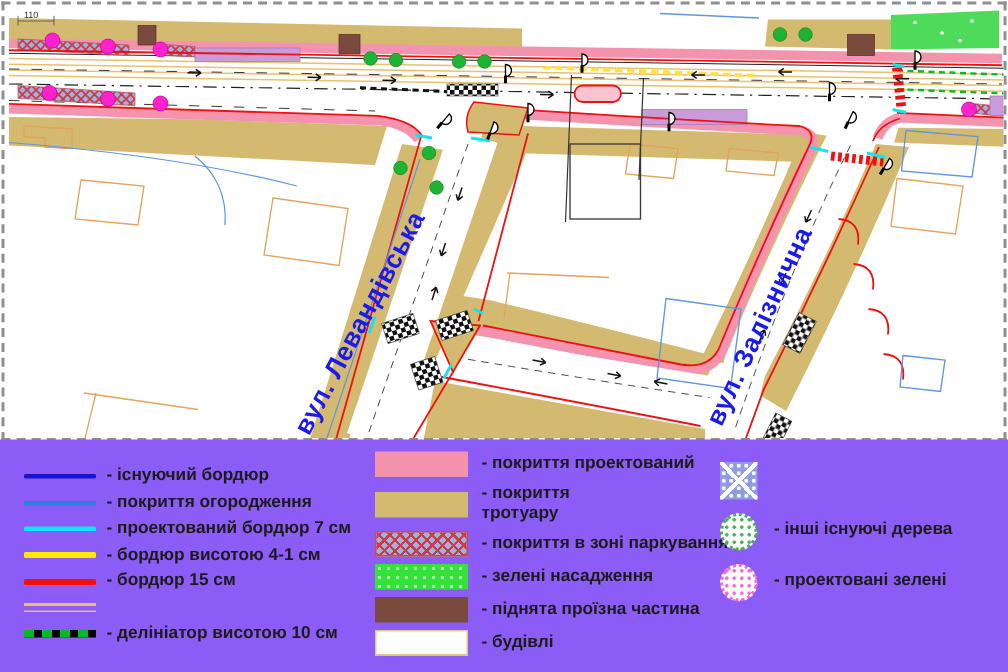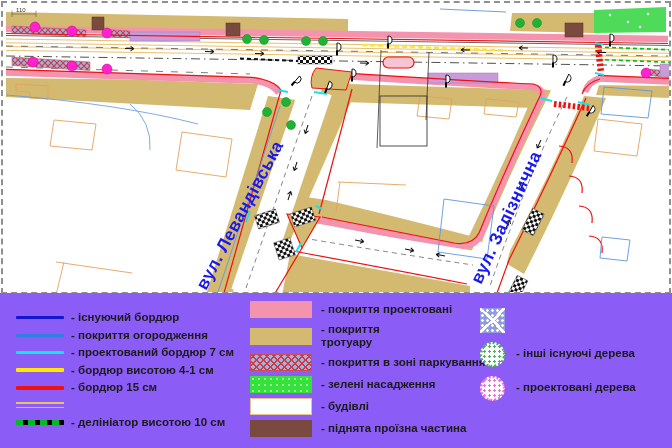--- a/index.html
+++ b/index.html
@@ -346,52 +346,52 @@
           <i class="base" style="background-color: rgb(0, 0, 0);"></i>
           <i class="dash" style="color: rgb(0, 187, 34);"></i>
         </span>
         <span class="ltext">- делініатор висотою 10 см</span>
       </div>
     </div>
 
     <div class="lcol" id="col-areas">
       <div class="lrow">
         <span class="asw" style="background-color: rgb(244, 147, 173);"></span>
-        <span class="ltext">- покриття проектовані</span>
+        <span class="ltext">- покриття проектований</span>
       </div>
       <div class="lrow">
         <span class="asw" style="background-color: rgb(211, 186, 112);"></span>
         <span class="ltext wrap2">- покриття тротуару</span>
       </div>
       <div class="lrow">
         <span class="asw parking" style="background-color: rgb(157, 179, 221); color: rgb(207, 58, 72);"></span>
         <span class="ltext">- покриття в зоні паркування</span>
       </div>
       <div class="lrow">
         <span class="asw grn" style="background-color: rgb(53, 226, 58);"></span>
         <span class="ltext">- зелені насадження</span>
       </div>
       <div class="lrow">
+        <span class="asw" style="background-color: rgb(123, 74, 62);"></span>
+        <span class="ltext">- піднята проїзна частина</span>
+      </div>
+      <div class="lrow">
         <span class="asw bldg" style="background-color: rgb(255, 255, 255); border-color: rgb(232, 196, 140);"></span>
         <span class="ltext">- будівлі</span>
       </div>
-      <div class="lrow">
-        <span class="asw" style="background-color: rgb(123, 74, 62);"></span>
-        <span class="ltext">- піднята проїзна частина</span>
-      </div>
     </div>
 
     <div class="lcol" id="col-trees">
       <div class="lrow">
         <span class="tsw tsq xlines" style="background-color: rgb(143, 156, 226);"></span>
       </div>
       <div class="lrow">
         <span class="tsw tcirc" style="color: rgb(79, 174, 94);"></span>
         <span class="ltext">- інші існуючі дерева</span>
       </div>
       <div class="lrow">
         <span class="tsw tcirc" style="color: rgb(240, 106, 216);"></span>
-        <span class="ltext">- проектовані дерева</span>
+        <span class="ltext">- проектовані зелені</span>
       </div>
     </div>
 
   </div>
 </div>
 
 </body></html>

